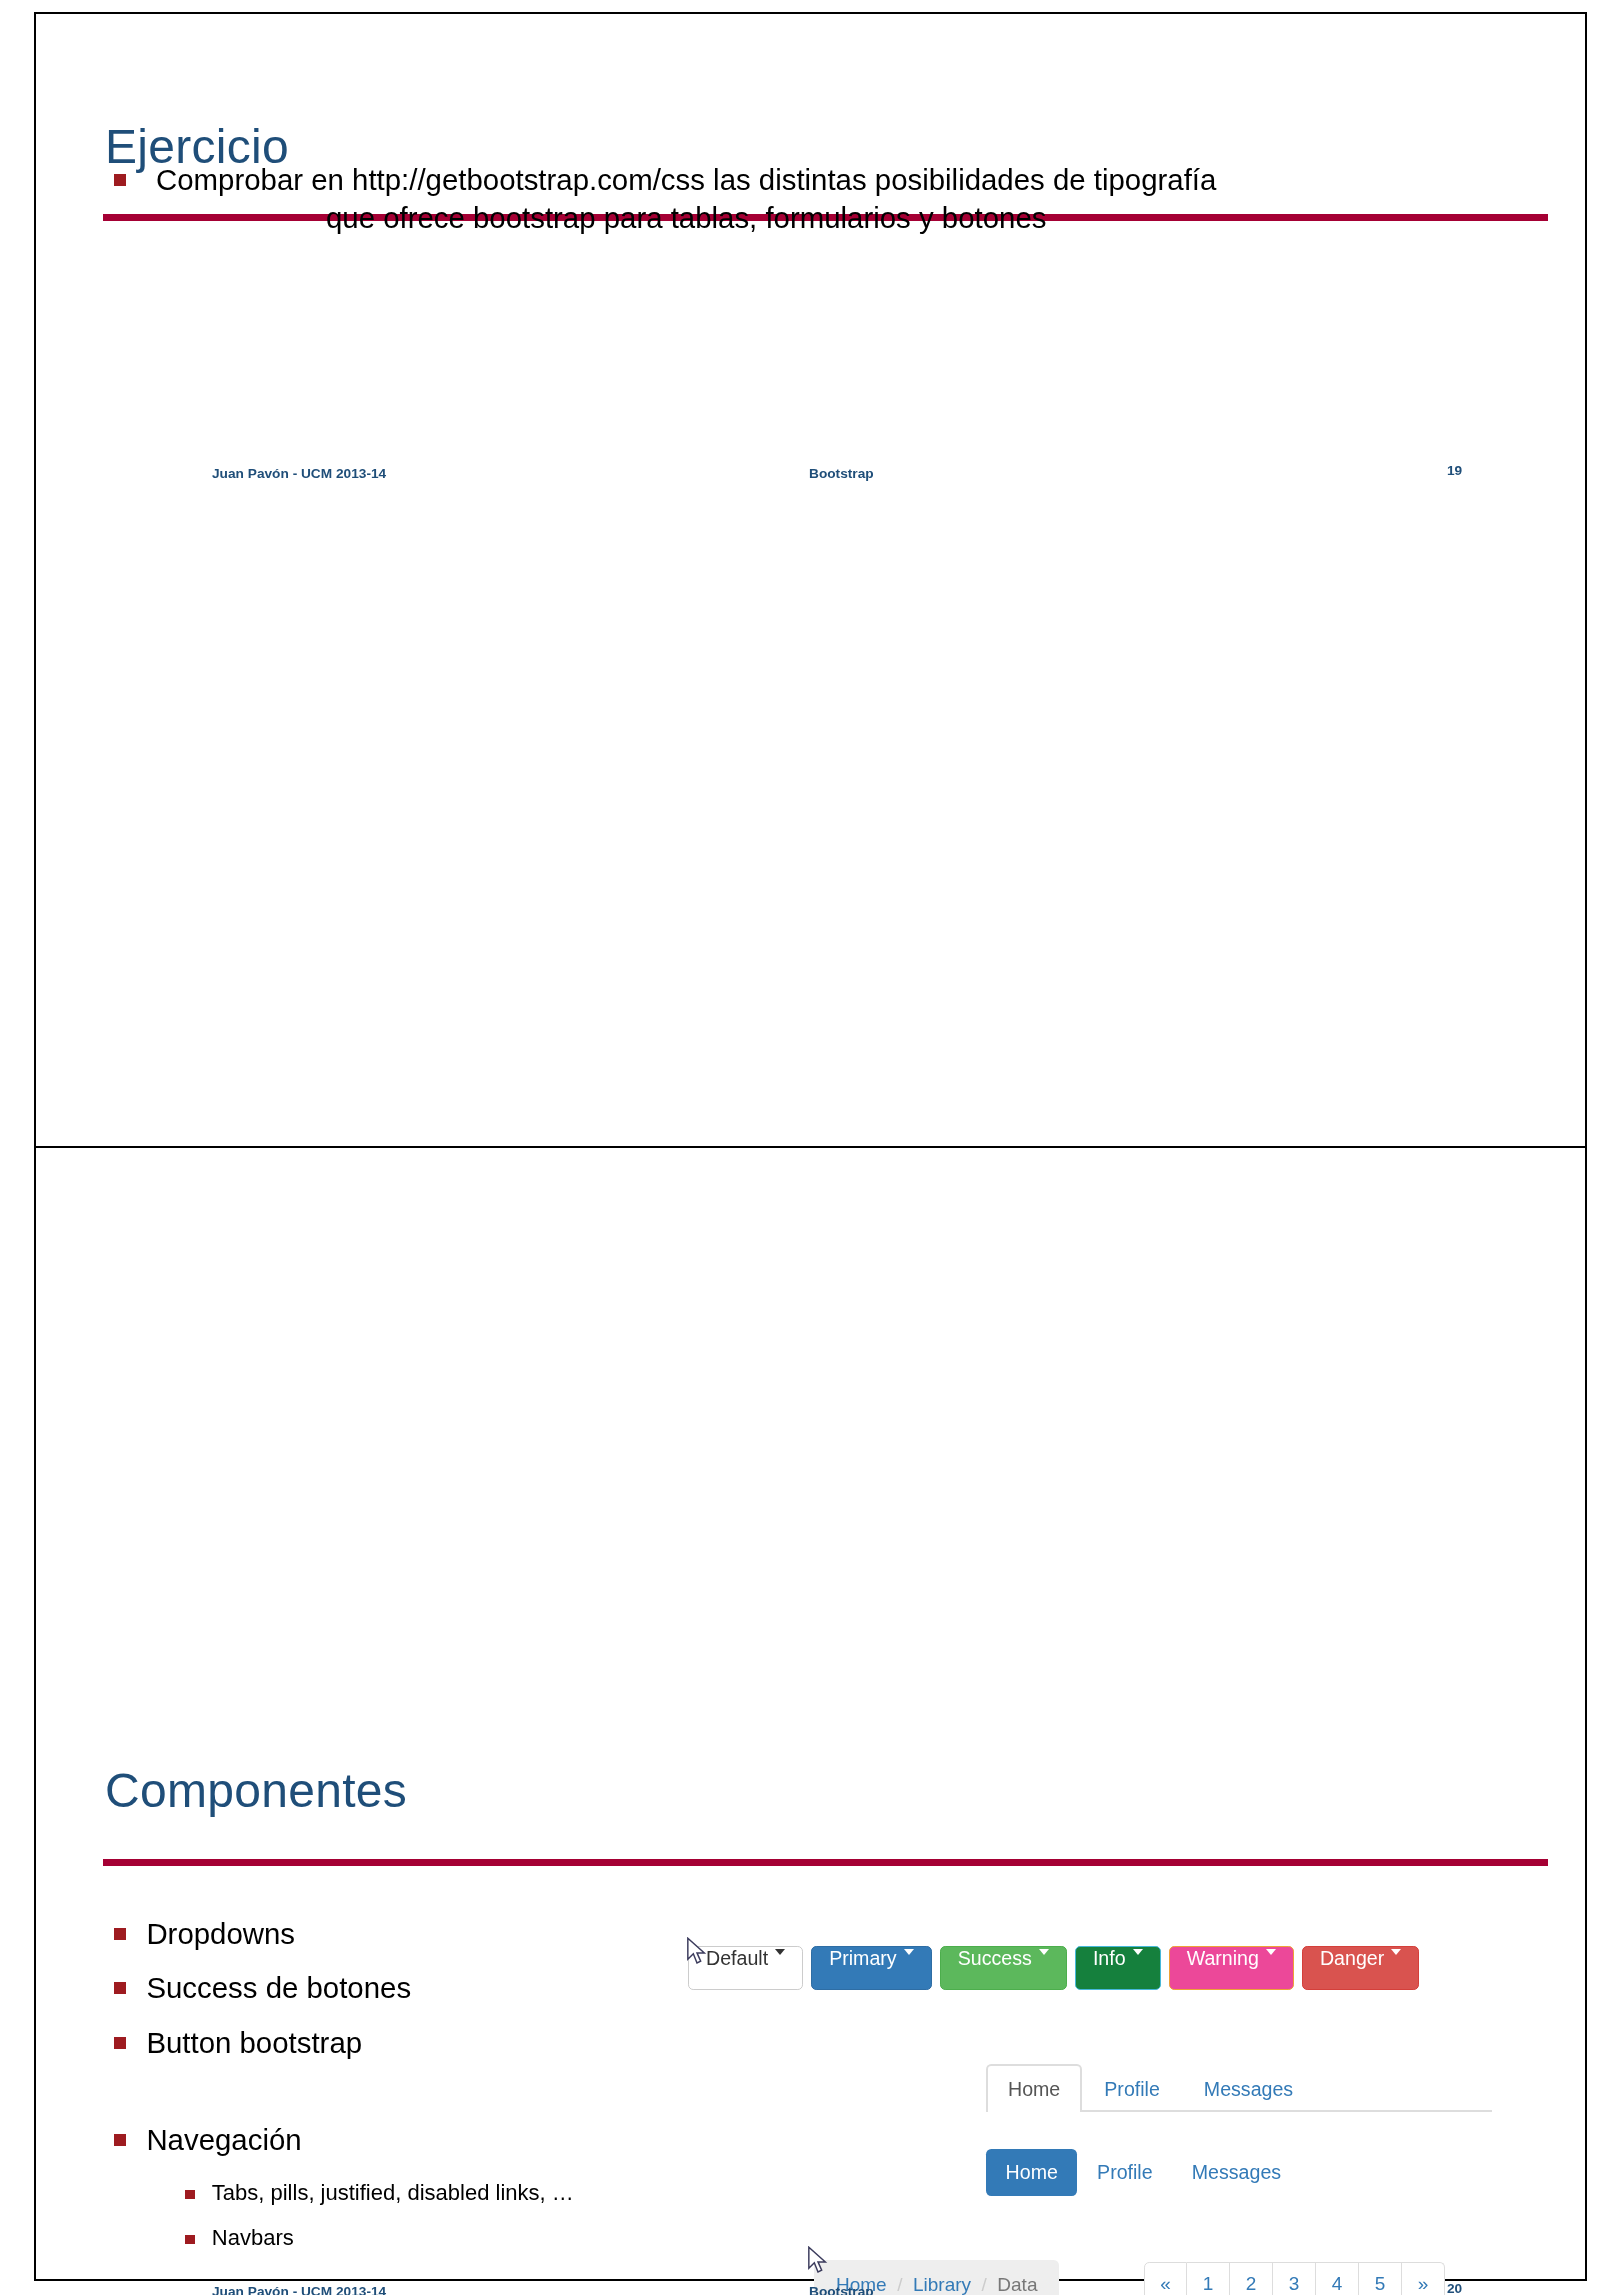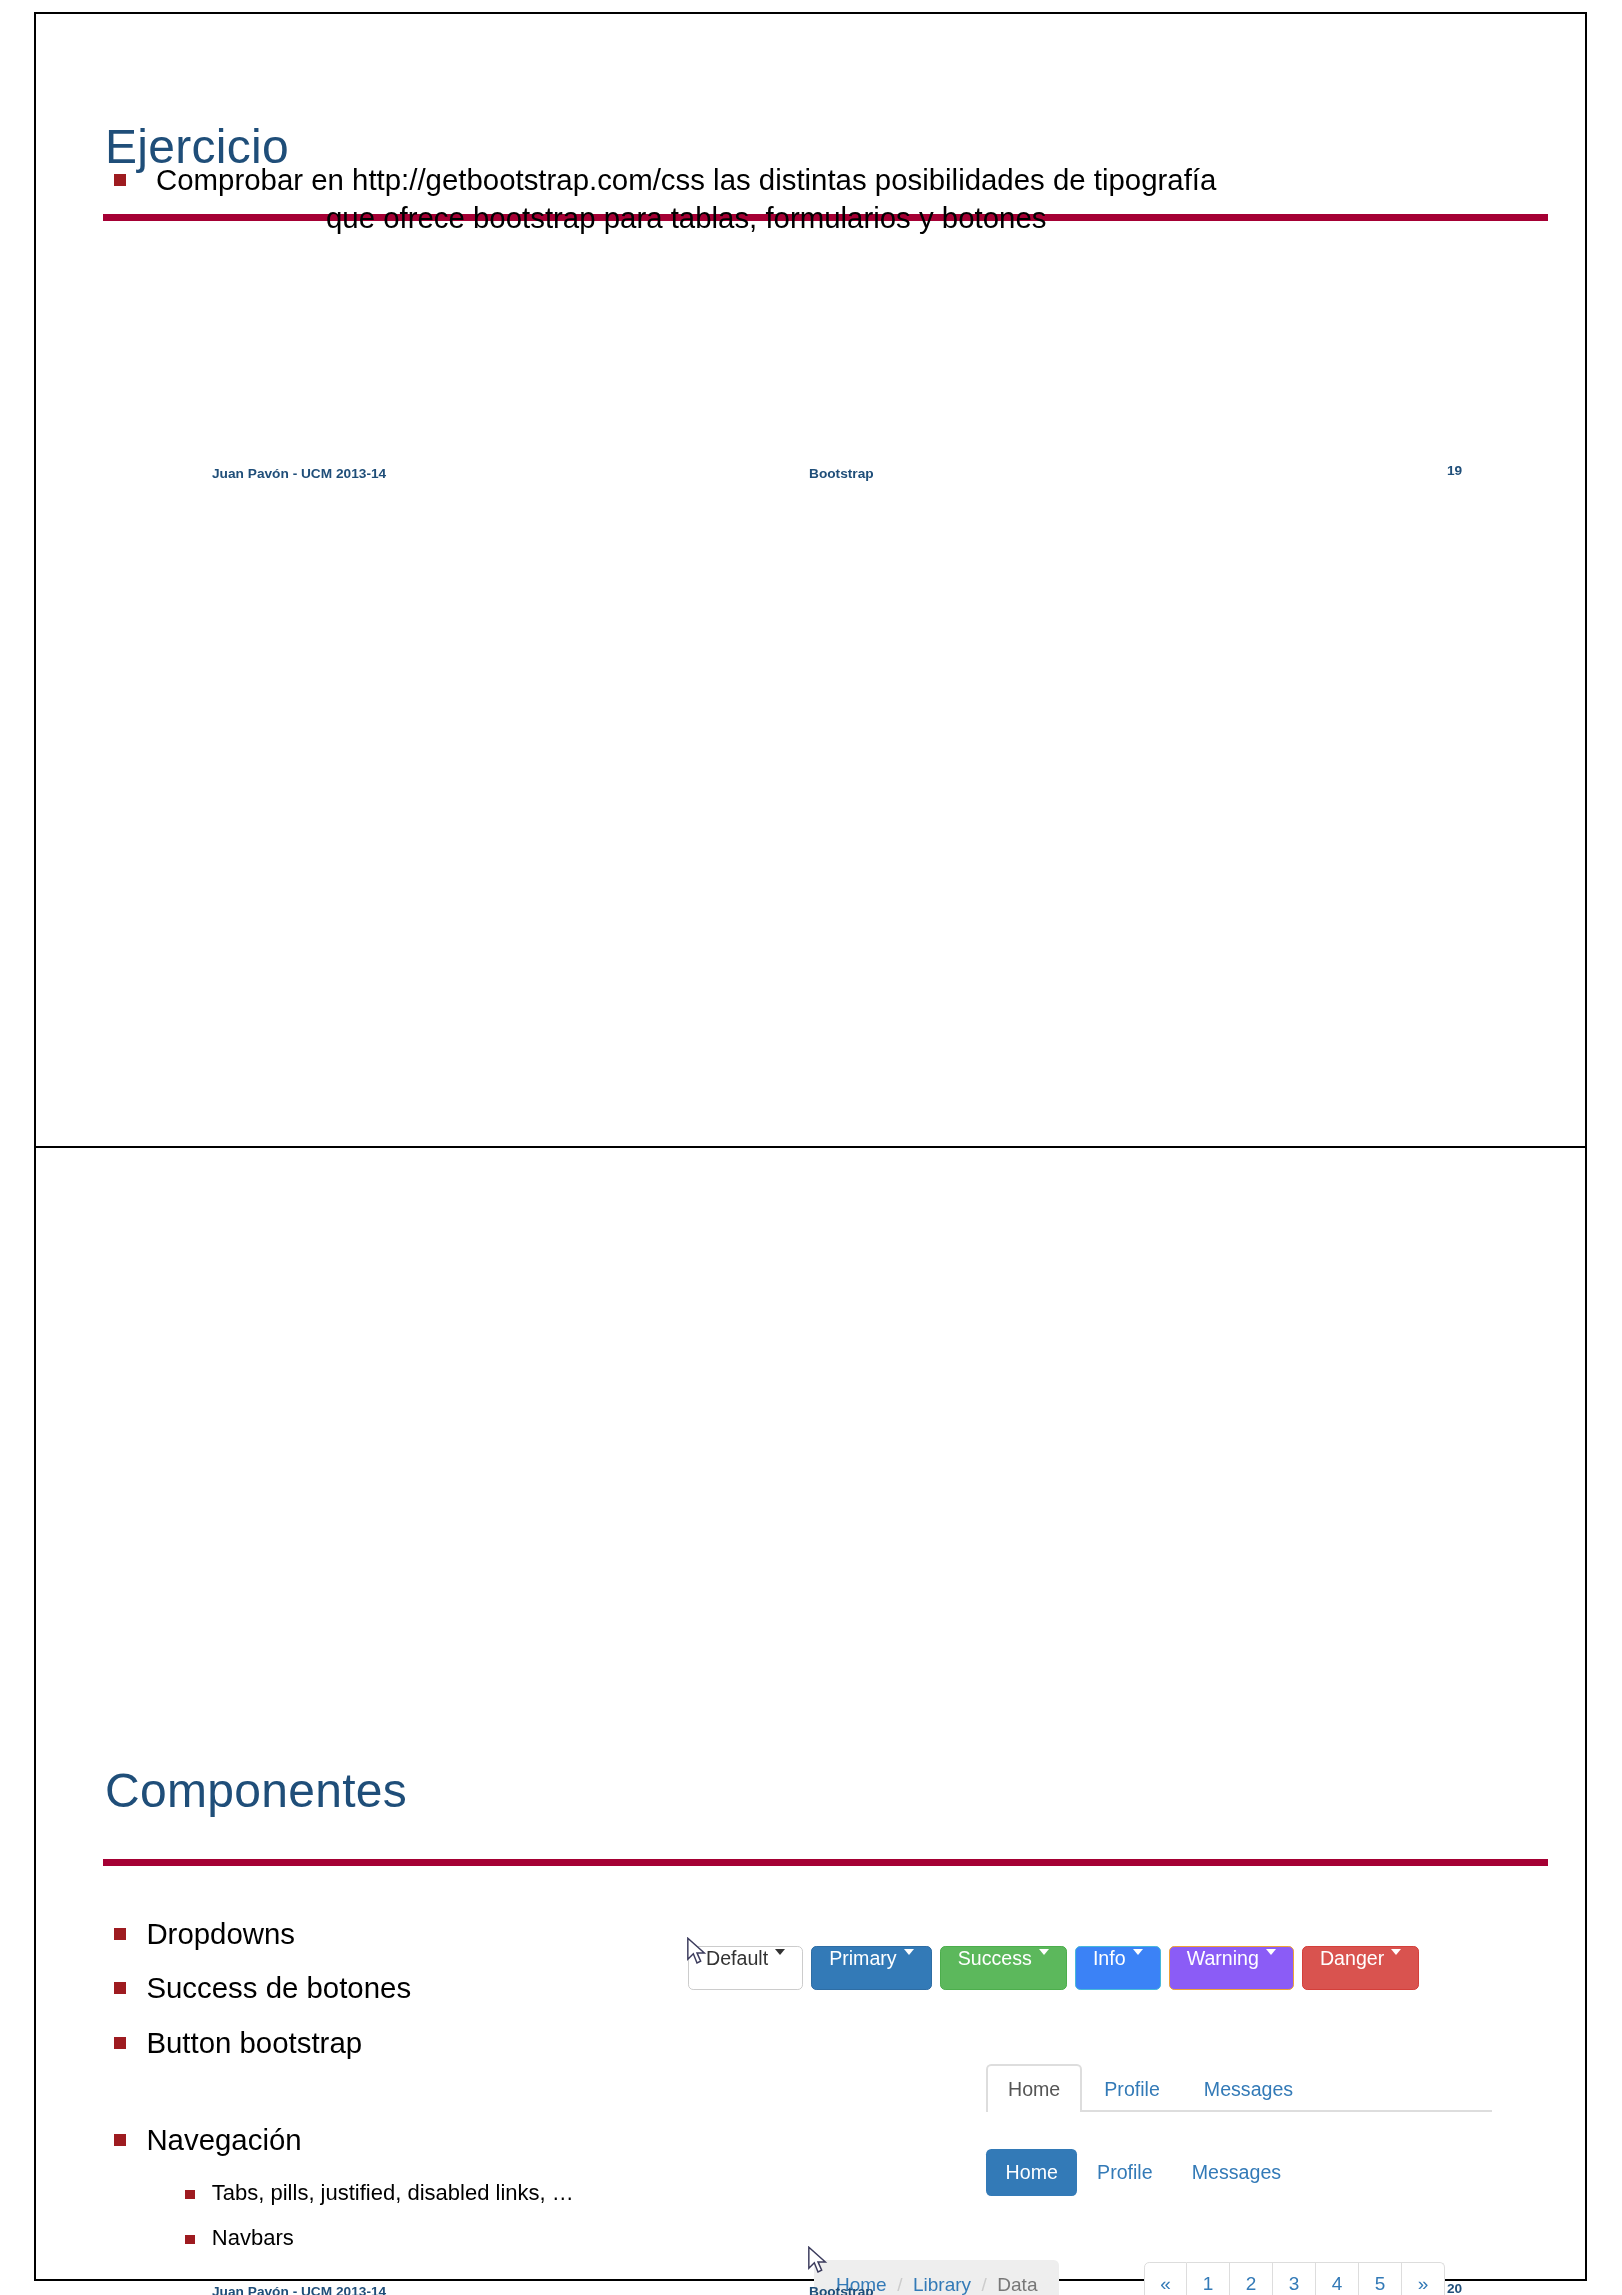--- a/index.html
+++ b/index.html
@@ -289,25 +289,25 @@
       <span class="caret"></span>
     </div>
     <div class="bs-btn" style="background:#337ab7; border-color:#2e6da4; margin-left:7.9px;">
       <span>Primary</span>
       <span class="caret"></span>
     </div>
     <div class="bs-btn" style="background:#5cb85c; border-color:#4cae4c; margin-left:7.9px;">
       <span>Success</span>
       <span class="caret"></span>
     </div>
-    <div class="bs-btn" style="background:#3b82f6; border-color:#46b8da; margin-left:7.9px;">
+    <div class="bs-btn" style="background:#15803d; border-color:#46b8da; margin-left:7.9px;">
       <span>Info</span>
       <span class="caret"></span>
     </div>
-    <div class="bs-btn" style="background:#8b5cf6; border-color:#eea236; margin-left:7.9px;">
+    <div class="bs-btn" style="background:#ec4899; border-color:#eea236; margin-left:7.9px;">
       <span>Warning</span>
       <span class="caret"></span>
     </div>
     <div class="bs-btn" style="background:#d9534f; border-color:#d43f3a; margin-left:7.9px;">
       <span>Danger</span>
       <span class="caret"></span>
     </div>
   </div>
 
   <svg class="cursor" style="left:652px; top:789px;" viewBox="0 0 24 32">

